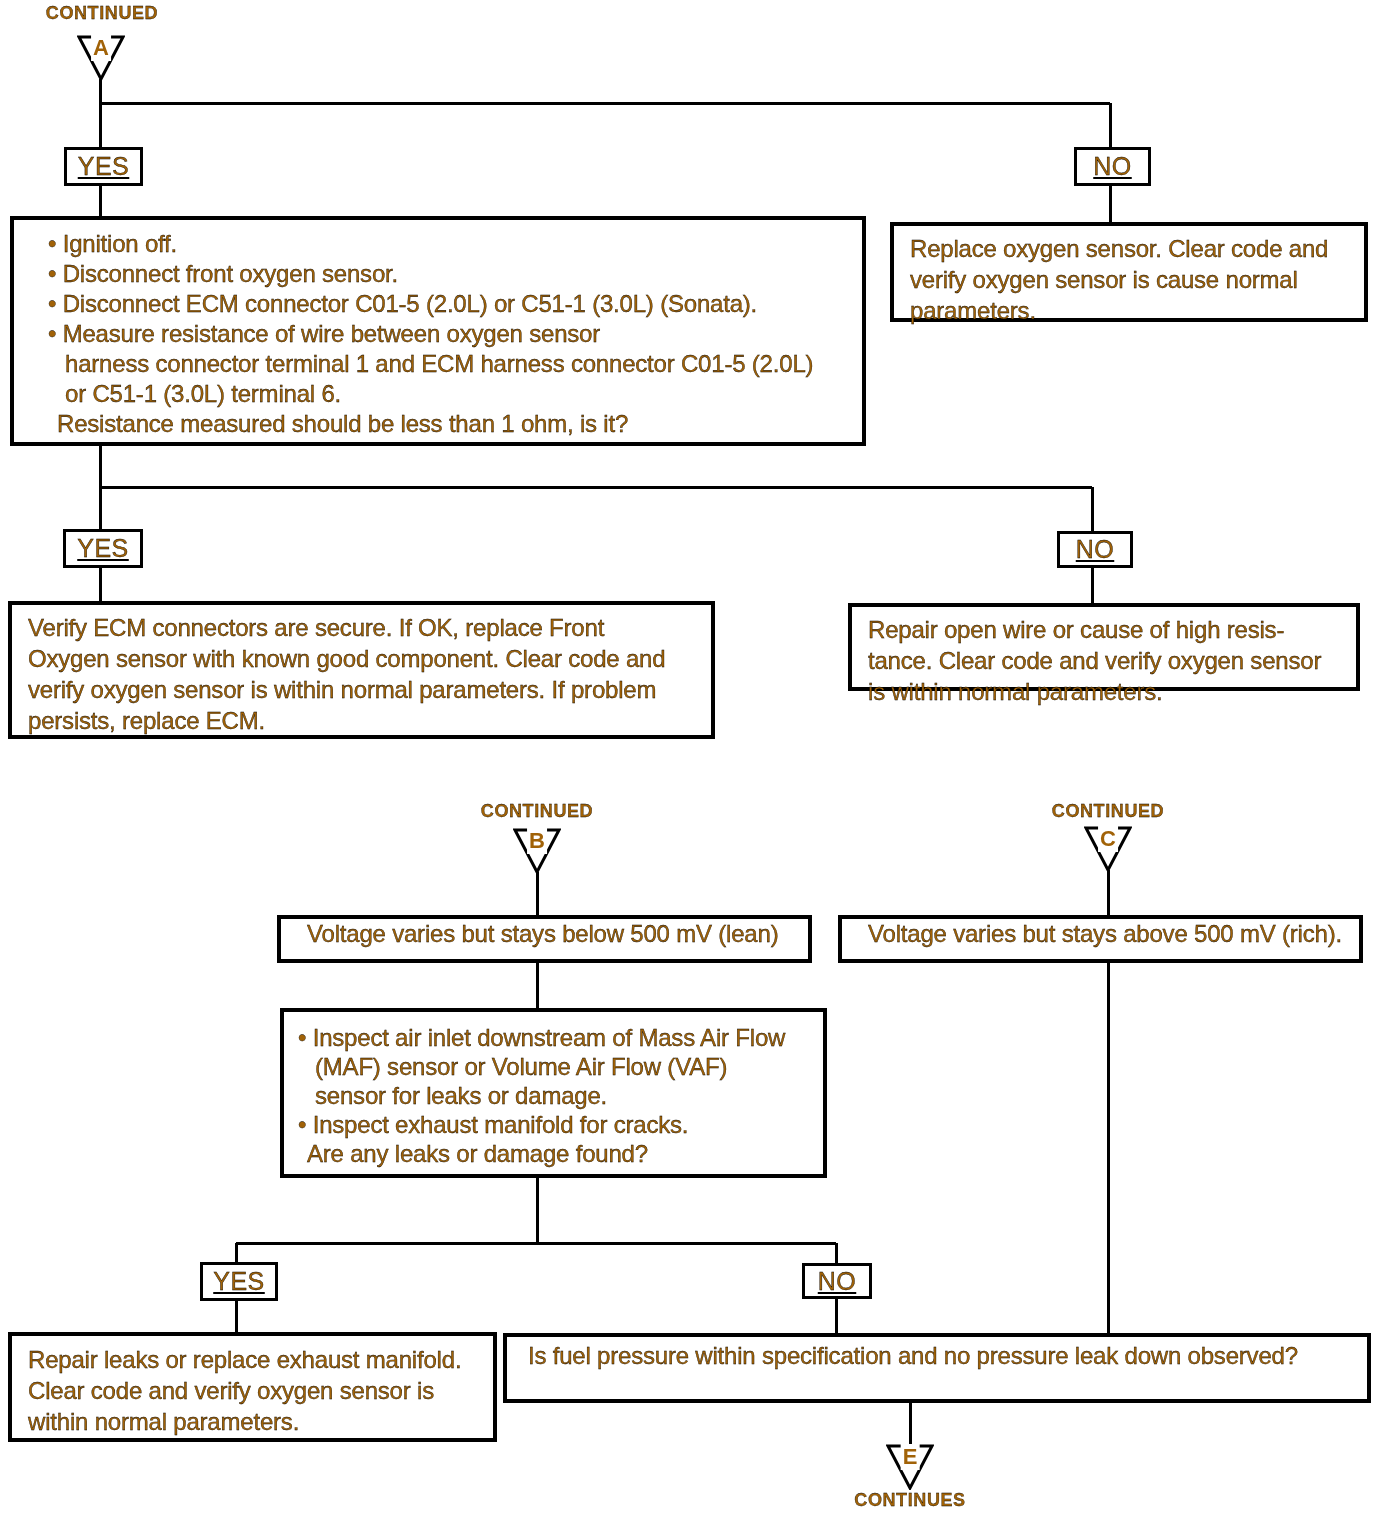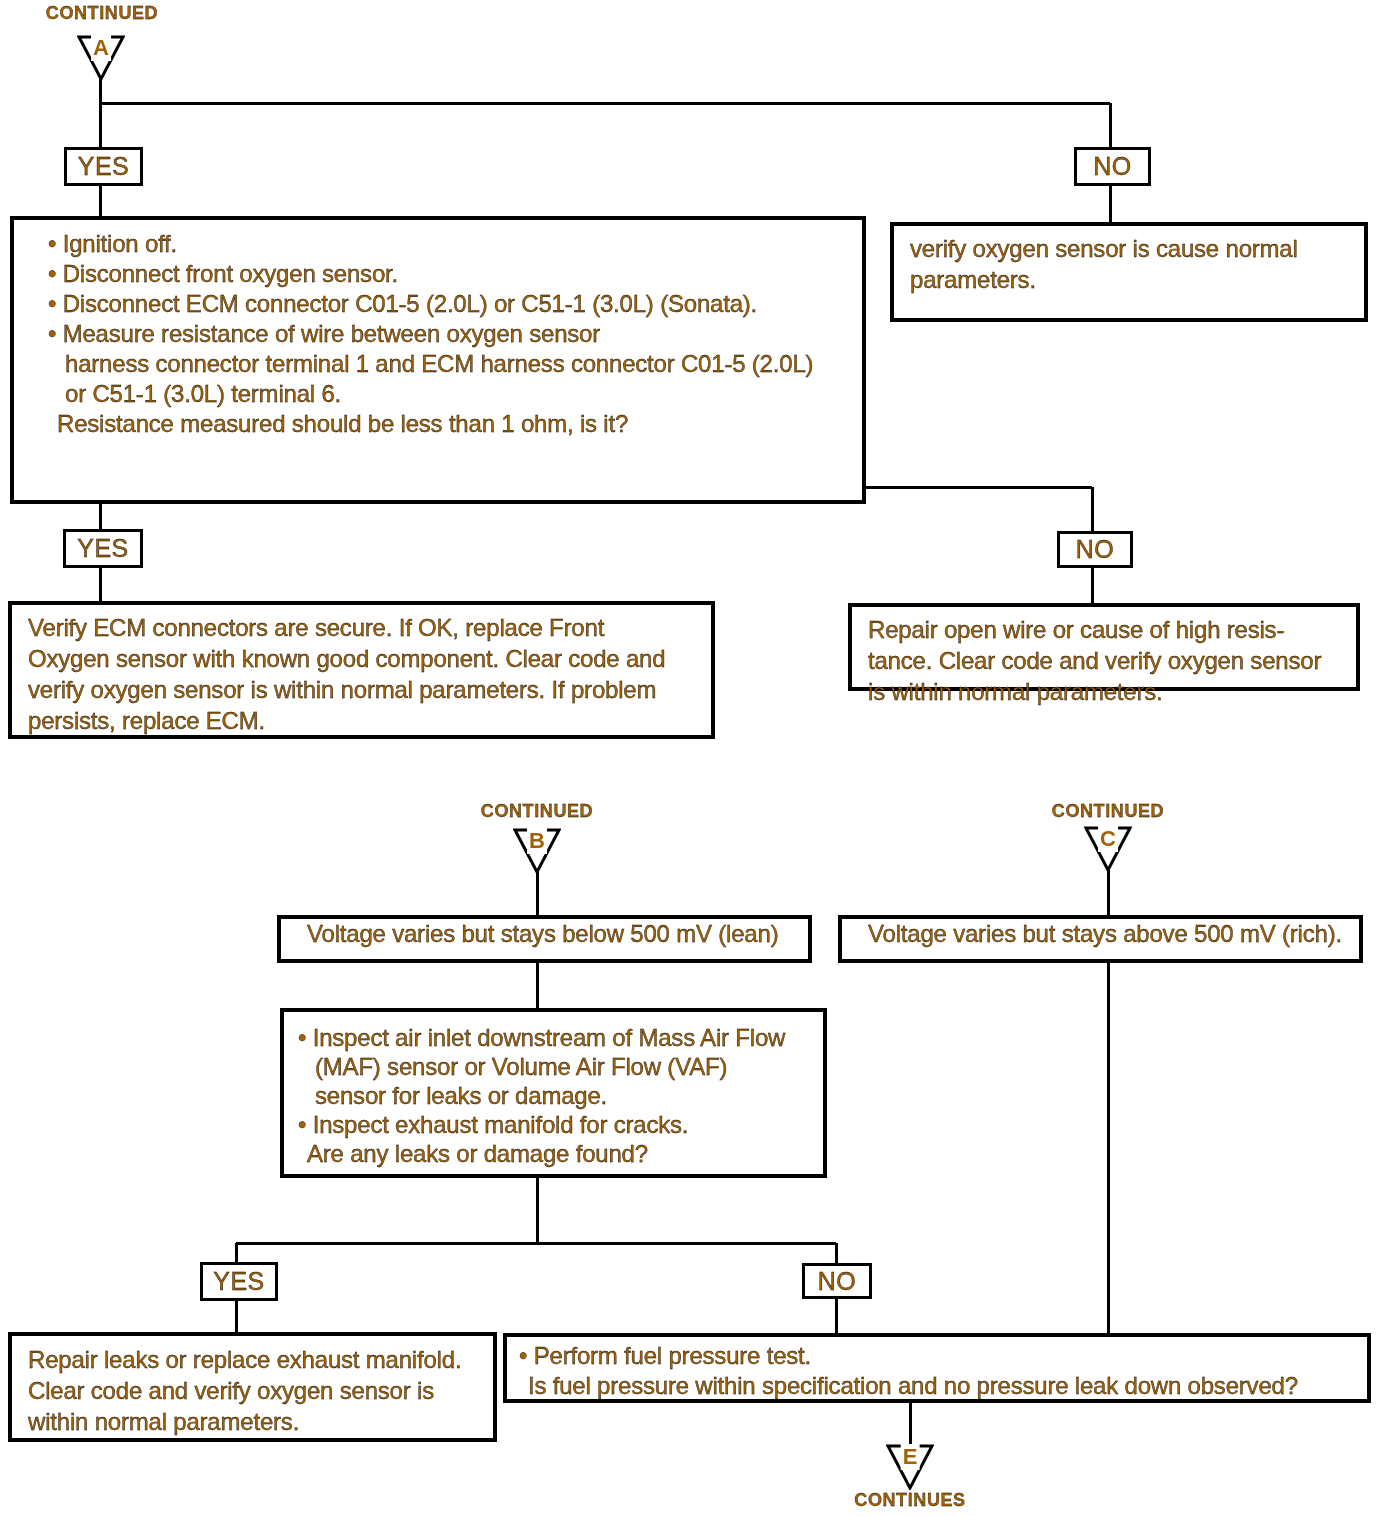--- a/index.html
+++ b/index.html
@@ -26,21 +26,21 @@
   .tri svg{display:block;}
   .tri .tletter{
     position:absolute;left:50%;top:0px;transform:translateX(-50%);
     font-size:22px;font-weight:bold;line-height:26px;
     background:#fff;padding:0 2px;
   }
   
   .yn{
     position:absolute;border:3px solid #000;background:#fff;
     display:flex;align-items:center;justify-content:center;
-    font-size:25px;letter-spacing:.5px;
+    font-size:25px;letter-spacing:.5px;text-decoration:underline;
     -webkit-text-stroke:.4px #000;
   }
   
   .box{
     position:absolute;border:4px solid #000;background:#fff;
     box-sizing:border-box;
   }
   .bline{
     font-size:24px;line-height:30px;white-space:nowrap;
     -webkit-text-stroke:.35px #000;letter-spacing:-.2px;
@@ -91,31 +91,32 @@
     <span class="tletter">A</span>
   </div>
 
   <div class="yn" style="left:64px;top:147px;width:73px;height:33px;">
     <span>YES</span>
   </div>
   <div class="yn" style="left:1074px;top:147px;width:71px;height:33px;">
     <span>NO</span>
   </div>
 
-  <div class="box" id="procedure-box" style="left:10px;top:216px;width:856px;height:288px;padding-left:32px;">
+  <div class="box" id="procedure-box" style="left:10px;top:216px;width:856px;height:230px;padding-left:32px;">
     <div class="bline m-bullet">• Ignition off.</div>
     <div class="bline m-bullet">• Disconnect front oxygen sensor.</div>
     <div class="bline m-bullet">• Disconnect ECM connector C01-5 (2.0L) or C51-1 (3.0L) (Sonata).</div>
     <div class="bline m-bullet">• Measure resistance of wire between oxygen sensor</div>
     <div class="bline m-cont">harness connector terminal 1 and ECM harness connector C01-5 (2.0L)</div>
     <div class="bline m-cont">or C51-1 (3.0L) terminal 6.</div>
     <div class="bline m-none">Resistance measured should be less than 1 ohm, is it?</div>
   </div>
 
   <div class="box" id="replace-oxygen-box" style="left:890px;top:222px;width:478px;height:100px;">
+    <div class="bline">Replace oxygen sensor. Clear code and</div>
     <div class="bline">verify oxygen sensor is cause normal</div>
     <div class="bline">parameters.</div>
   </div>
 
   <div class="yn" style="left:63px;top:529px;width:74px;height:33px;">
     <span>YES</span>
   </div>
   <div class="yn" style="left:1057px;top:531px;width:70px;height:31px;">
     <span>NO</span>
   </div>
@@ -172,21 +173,20 @@
     <span>NO</span>
   </div>
 
   <div class="box" id="repair-leaks-box" style="left:8px;top:1332px;width:489px;height:110px;">
     <div class="bline">Repair leaks or replace exhaust manifold.</div>
     <div class="bline">Clear code and verify oxygen sensor is</div>
     <div class="bline">within normal parameters.</div>
   </div>
 
   <div class="box" id="fuel-pressure-box" style="left:503px;top:1333px;width:868px;height:70px;">
-    <div class="bline m-bullet">• Perform fuel pressure test.</div>
     <div class="bline m-none">Is fuel pressure within specification and no pressure leak down observed?</div>
   </div>
 
   <div class="tri" style="left:886px;top:1444px;">
     <svg width="48" height="46" viewBox="0 0 48 46">
         <path d="M2 2 H46 L24 44 Z" fill="none" stroke="#000" stroke-width="3"></path>
       </svg>
     <span class="tletter">E</span>
   </div>
   <div class="lbl" style="left:835px;top:1490px;">CONTINUES</div>

